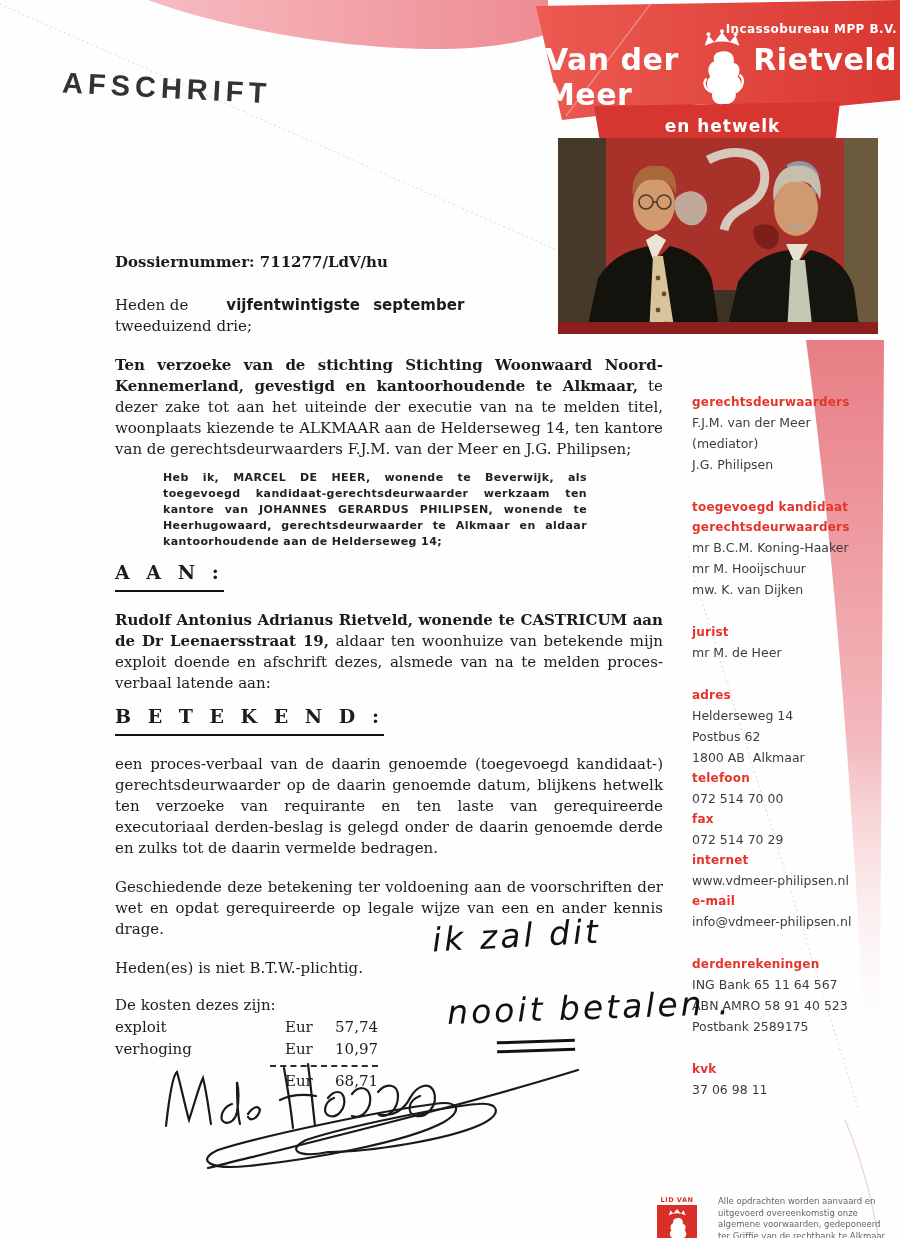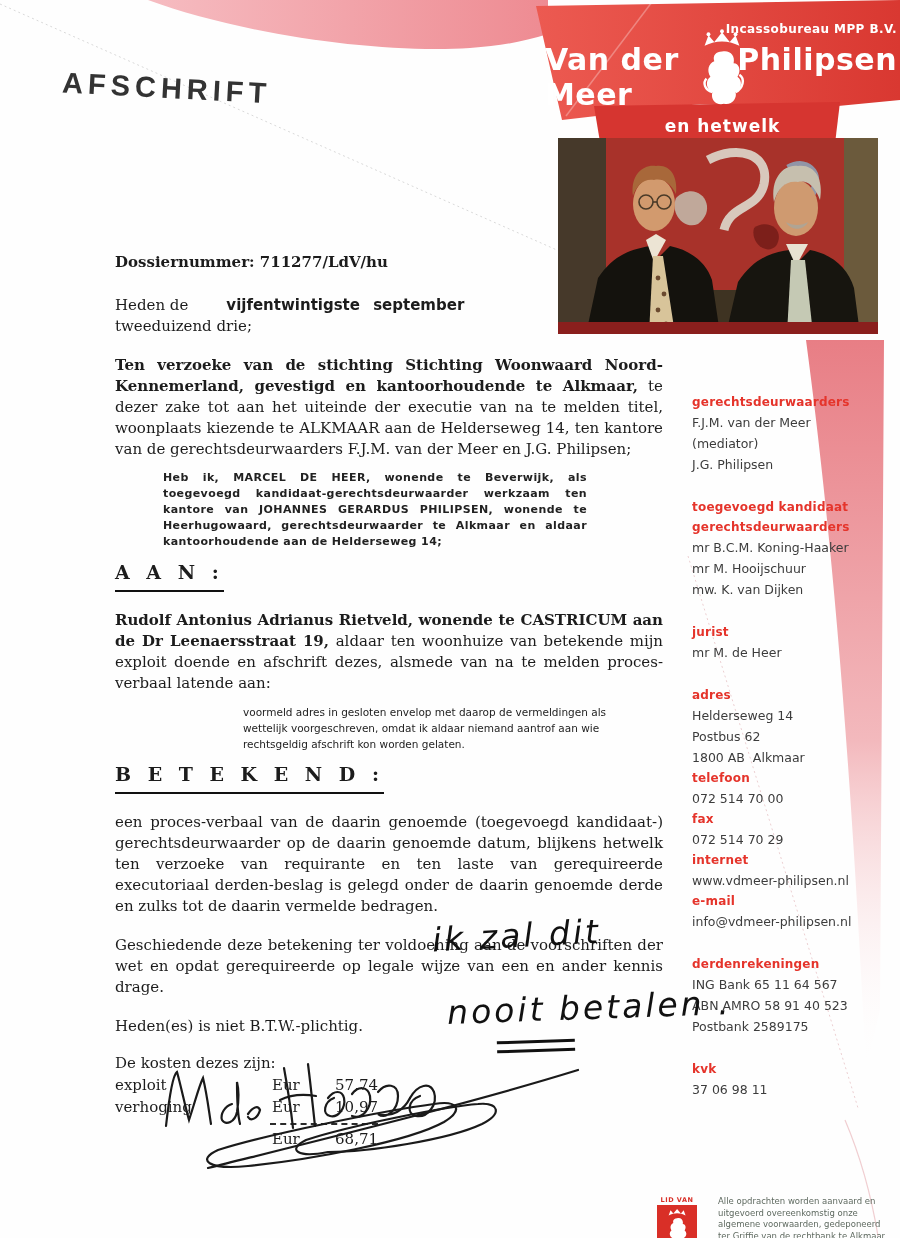--- a/index.html
+++ b/index.html
@@ -31,21 +31,21 @@
   .b{font-weight:bold;}
   .marcel{margin:10px 0 0 48px;width:424px;font-family:"DejaVu Sans",sans-serif;font-size:11px;
           font-weight:bold;line-height:16px;text-align:justify;letter-spacing:.4px;color:#222;}
   .hdg{display:inline-block;margin:12px 0 0 0;font-weight:bold;font-size:19px;letter-spacing:5px;
           border-bottom:2.5px solid #111;padding-bottom:7px;}
   .smallnote{margin:10px 0 0 128px;width:400px;font-family:"DejaVu Sans",sans-serif;font-size:10.5px;
           line-height:16px;color:#1d1d1d;}
   .costs{margin-top:16px;}
   .crow{position:relative;height:22px;}
   .crow .lab{position:absolute;left:0;}
-  .crow .cur{position:absolute;left:157px;}
+  .crow .cur{position:absolute;left:170px;}
   .crow .amt{position:absolute;left:195px;width:68px;text-align:right;}
   .cline{margin:4px 0 4px 155px;width:108px;border-top:2px dashed #2b2b2b;height:0;}
   
   .sidebar{position:absolute;left:692px;top:386px;width:180px;z-index:6;
            font-family:"DejaVu Sans",sans-serif;font-size:12.5px;color:#3c3c3c;}
   .sb-h{color:#e5342b;font-weight:bold;font-size:12px;letter-spacing:.2px;line-height:20px;margin-top:6px;}
   .sb-h2{margin-top:0;}
   .sb-l{line-height:21px;}
   .sb-gap{height:16px;}
   
@@ -100,21 +100,21 @@
 
   <div class="stamp">AFSCHRIFT</div>
 
   <div class="banner">
     <div class="banner-row1">
       <span class="gap"></span>
       <span>Incassobureau MPP B.V.</span>
     </div>
     <div class="banner-row2">
       <span>Van der Meer</span>
-      <span>Philipsen</span>
+      <span>Rietveld</span>
     </div>
     <svg class="crest" width="58" height="82" viewBox="0 0 60 84">
       <path d="M12,18 L16,7 L22,14 L30,4 L38,14 L44,7 L48,18 C36,12 24,12 12,18 Z" fill="#fff"></path>
       <circle cx="16" cy="6" r="2" fill="#fff"></circle>
         <circle cx="30" cy="3" r="2" fill="#fff"></circle>
         <circle cx="44" cy="6" r="2" fill="#fff"></circle>
       <path d="M30,24 C38,22 44,28 42,36 C48,36 50,44 46,50 C52,54 50,64 44,66 C46,72 40,80 32,78 C24,80 18,74 20,66 C14,64 12,54 18,50 C14,44 16,36 22,34 C20,28 24,24 30,24 Z" fill="#fff"></path>
       <path d="M44,66 C52,62 54,52 48,48" stroke="#fff" stroke-width="2.5" fill="none"></path>
       <path d="M20,66 C12,64 10,56 14,52" stroke="#fff" stroke-width="2.5" fill="none"></path>
     </svg>
@@ -161,21 +161,20 @@
     <p class="dateline">tweeduizend drie;</p>
 
     <p class="p"><span class="b">Ten verzoeke van de stichting Stichting Woonwaard Noord-Kennemerland, gevestigd en kantoorhoudende te Alkmaar,</span><span> te dezer zake tot aan het uiteinde der executie van na te melden titel, woonplaats kiezende te ALKMAAR aan de Helderseweg 14, ten kantore van de gerechtsdeurwaarders F.J.M. van der Meer en J.G. Philipsen;</span></p>
 
     <p class="marcel">Heb ik, MARCEL DE HEER, wonende te Beverwijk, als toegevoegd kandidaat-gerechtsdeurwaarder werkzaam ten kantore van JOHANNES GERARDUS PHILIPSEN, wonende te Heerhugowaard, gerechtsdeurwaarder te Alkmaar en aldaar kantoorhoudende aan de Helderseweg 14;</p>
 
     <div><span class="hdg">A A N :</span></div>
 
     <p class="p"><span class="b">Rudolf Antonius Adrianus Rietveld, wonende te CASTRICUM aan de Dr Leenaersstraat 19,</span><span> aldaar ten woonhuize van betekende mijn exploit doende en afschrift dezes, alsmede van na te melden proces-verbaal latende aan:</span></p>
 
-    <p class="smallnote">voormeld adres in gesloten envelop met daarop de vermeldingen als wettelijk voorgeschreven, omdat ik aldaar niemand aantrof aan wie rechtsgeldig afschrift kon worden gelaten.</p>
 
     <div><span class="hdg">B E T E K E N D :</span></div>
 
     <p class="p">een proces-verbaal van de daarin genoemde (toegevoegd kandidaat-) gerechtsdeurwaarder op de daarin genoemde datum, blijkens hetwelk ten verzoeke van requirante en ten laste van gerequireerde executoriaal derden-beslag is gelegd onder de daarin genoemde derde en zulks tot de daarin vermelde bedragen.</p>
     <p class="p">Geschiedende deze betekening ter voldoening aan de voorschriften der wet en opdat gerequireerde op legale wijze van een en ander kennis drage.</p>
     <p class="p">Heden(es) is niet B.T.W.-plichtig.</p>
 
     <div class="costs">
       <div class="crow">
           <span class="lab">De kosten dezes zijn:</span>

